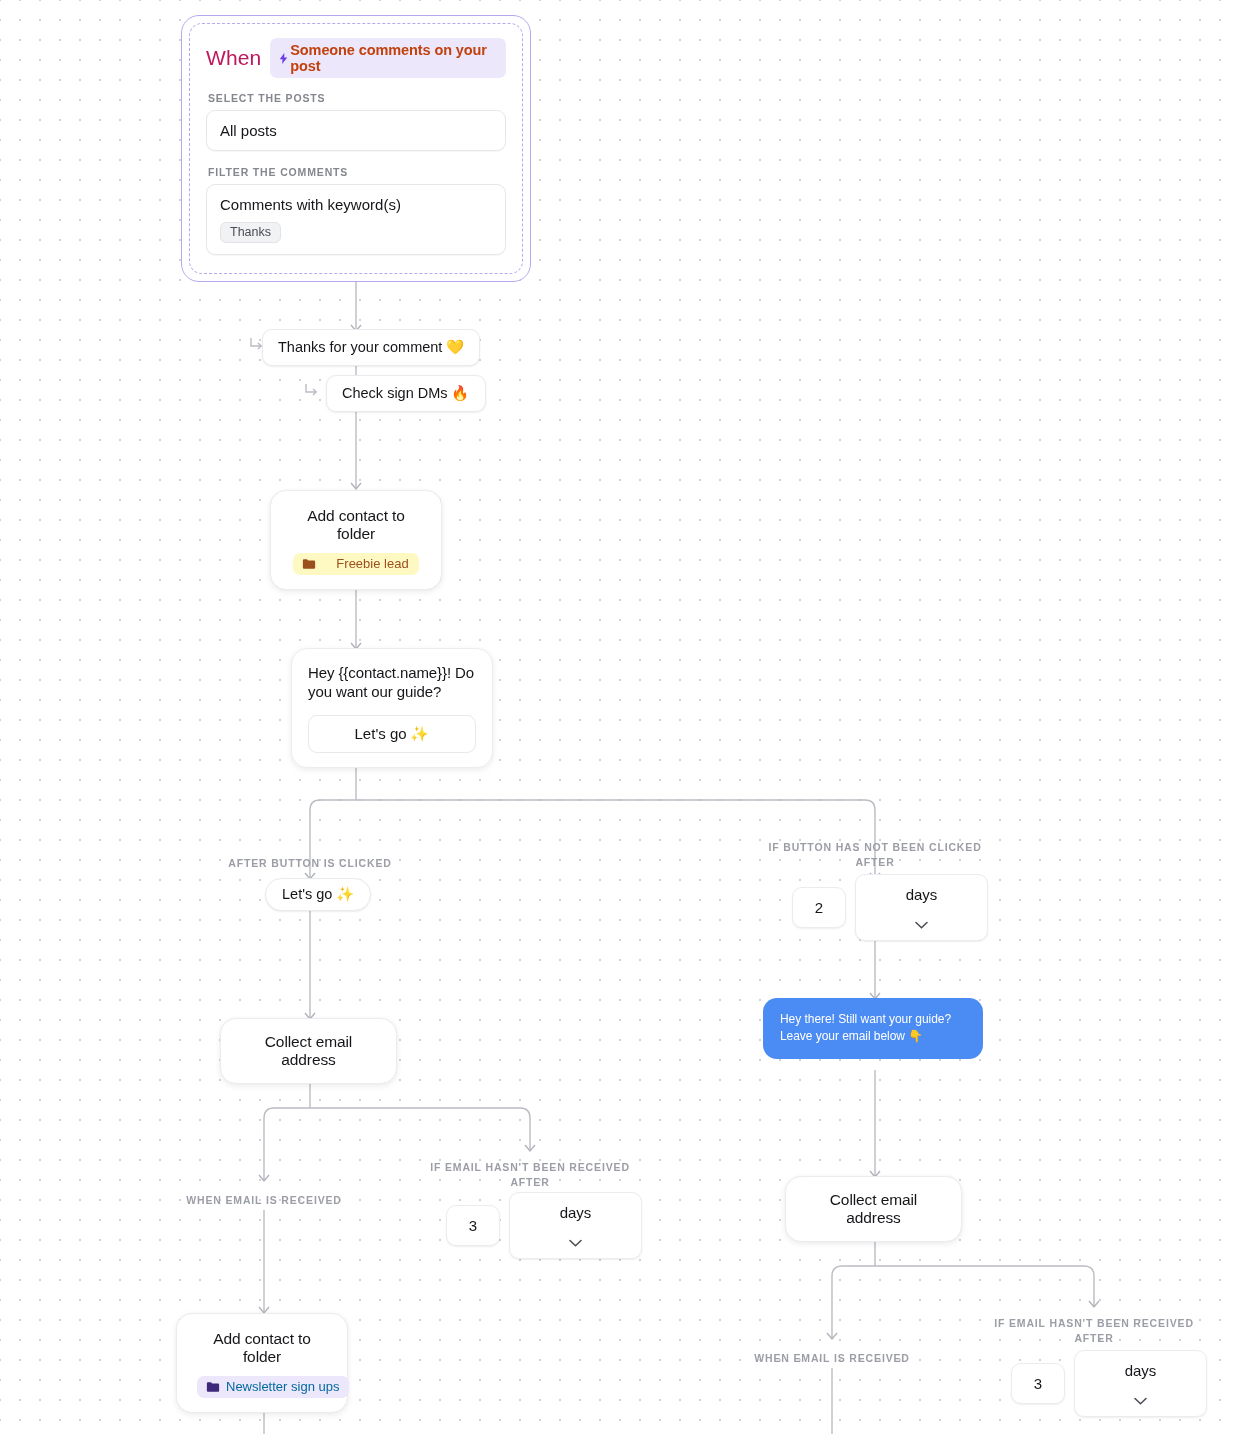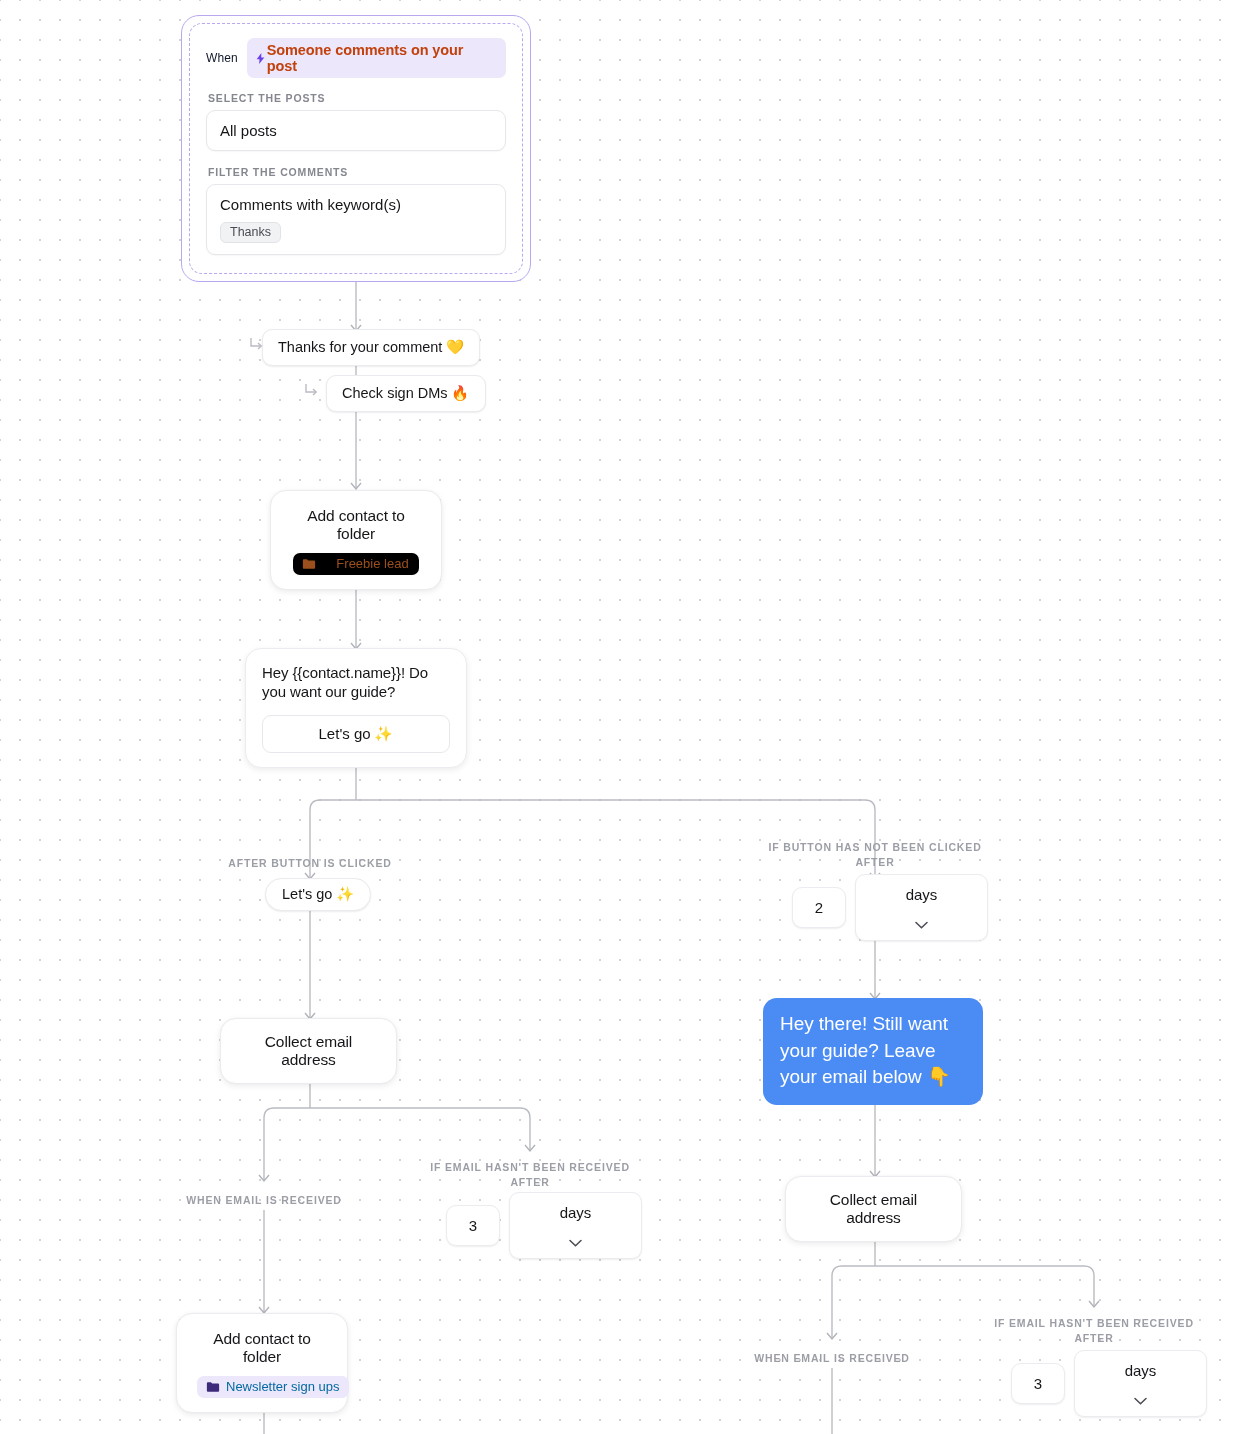--- a/index.html
+++ b/index.html
@@ -60,22 +60,22 @@
     padding: 14px 16px 18px 16px;
     background: #ffffff;
   }
   .trigger-headline {
     display: flex;
     align-items: center;
     gap: 9px;
     margin-bottom: 14px;
   }
   .when-label {
-    font-size: 12px;
-    color: #0f172a;
+    font-size: 21px;
+    color: #be185d;
     letter-spacing: .1px;
   }
   .trigger-chip {
     display: inline-flex;
     align-items: center;
     background: #ece7fb;
     border-radius: 7px;
     padding: 4px 9px 4px 7px;
     font-size: 14.5px;
     font-weight: 700;
@@ -152,22 +152,23 @@
   }
   .folder-tag .folder-icon { width: 14px; height: 12px; flex: none; }
 
   
   .msg-card {
     background: #ffffff;
     border: 1px solid #ebecef;
     border-radius: 16px;
     box-shadow: 0 2px 6px rgba(16,17,20,.08);
     padding: 15px 16px 14px 16px;
-    width: 222px;
+    width: 202px;
     box-sizing: border-box;
+    margin-left: 46px;
   }
   .msg-text {
     font-size: 15px;
     line-height: 1.25;
     color: #16161a;
     margin-bottom: 13px;
     letter-spacing: -.1px;
   }
   .msg-button {
     display: block;
@@ -184,21 +185,21 @@
   }
 
   
   .blue-bubble {
     background: #4a8bf4;
     color: #ffffff;
     border-radius: 14px;
     padding: 13px 17px 14px 17px;
     width: 220px;
     box-sizing: border-box;
-    font-size: 19px;
+    font-size: 12px;
     line-height: 1.4;
     letter-spacing: -.05px;
   }
 
   
   .branch-label {
     position: absolute;
     font-size: 10.5px;
     font-weight: 700;
     letter-spacing: .85px;
@@ -335,21 +336,21 @@
   <div class="node pill" style="left:262px; top:329px;">Thanks for your comment 💛</div>
 
   <svg class="reply-arrow" style="left:303px; top:382px;" viewBox="0 0 16 16">
     <path d="M3 2 L3 10 L13 10" fill="none" stroke="#b9bcc2" stroke-width="1.4"></path>
     <path d="M10 7 L13.2 10 L10 13" fill="none" stroke="#b9bcc2" stroke-width="1.4"></path>
   </svg>
   <div class="node pill" style="left:326px; top:375px;">Check sign DMs 🔥</div>
 
   <div class="node card" style="left:270px; top:490px; width:172px;">
     <div class="card-title">Add contact to folder</div>
-    <span class="folder-tag" style="background:#000000; color:#9c4f1c;gap:20px;">
+    <span class="folder-tag" style="background:#fef9c3; color:#9c4f1c;gap:20px;">
       <svg class="folder-icon" viewBox="0 0 16 13">
         <path d="M1 2.2 a1.2 1.2 0 0 1 1.2-1.2 h3.4 l1.5 1.6 h6.7 a1.2 1.2 0 0 1 1.2 1.2 v7 a1.2 1.2 0 0 1 -1.2 1.2 h-11.6 a1.2 1.2 0 0 1 -1.2 -1.2 z" fill="#9c4f1c"></path>
       </svg>
       <span>Freebie lead</span>
     </span>
   </div>
 
   <div class="node msg-card" style="left:245px; top:648px;">
     <div class="msg-text">Hey {{contact.name}}! Do you want our guide?</div>
     <button class="msg-button">Let's go ✨</button>

